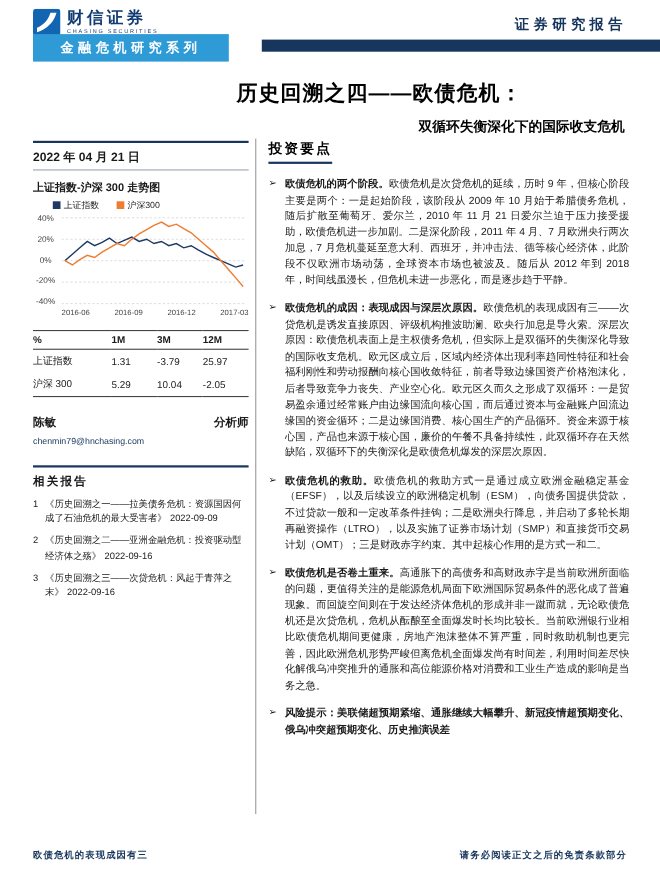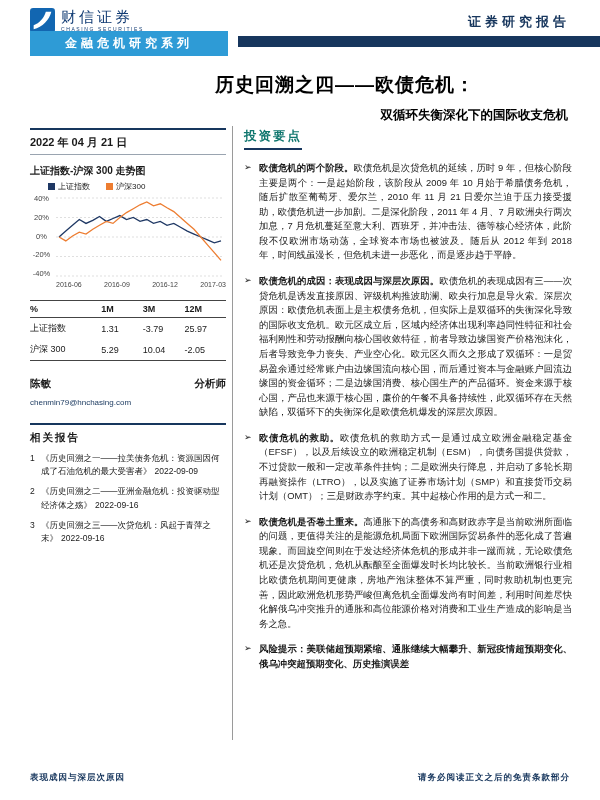--- a/index.html
+++ b/index.html
@@ -4,25 +4,25 @@
 <style>
   * { margin:0; padding:0; box-sizing:border-box; }
   html,body { background:#e8e8e8; }
   .page {
     position:relative; width:600px; height:800px; margin:0 auto; background:#fff;
     font-family:"Liberation Sans","DejaVu Sans",sans-serif; color:#1a1a1a; overflow:hidden;
   }
   
   .logo { position:absolute; left:30px; top:8px; display:flex; align-items:center; gap:6px; }
   .logo-icon { width:25px; height:25px; flex:0 0 auto; }
-  .logo-cn { font-size:15px; font-weight:normal; color:#123c74; letter-spacing:3px; line-height:1.1; }
+  .logo-cn { font-size:15px; font-weight:bold; color:#123c74; letter-spacing:3px; line-height:1.1; }
   .logo-en { font-size:5px; color:#123c74; letter-spacing:1.6px; }
   .report-type { position:absolute; right:30px; top:13px; font-size:13px; font-weight:bold; color:#17365d; letter-spacing:4px; }
   .header-bar { position:absolute; left:238px; right:0; top:36px; height:11px; background:#17365d; }
-  .series-banner { position:absolute; left:30px; top:31px; width:198px; height:25px; background:#2e9bd6; color:#fff;
+  .series-banner { position:absolute; left:30px; top:31px; width:178px; height:25px; background:#2e9bd6; color:#fff;
     font-size:12px; font-weight:bold; letter-spacing:4px; display:flex; align-items:center; justify-content:center; }
   .doc-title { position:absolute; left:130px; top:72px; width:430px; text-align:center; font-size:19px; font-weight:bold; color:#000; letter-spacing:1px; }
   .doc-subtitle { position:absolute; right:32px; top:107px; font-size:12.5px; font-weight:bold; color:#000; }
 
   
   .sidebar { position:absolute; left:30px; top:128px; width:196px; }
   .date { font-size:11px; font-weight:bold; border-top:2px solid #17365d; border-bottom:1px solid #9aa4b0; padding:5px 0 4px; }
   .chart-title { font-size:10px; font-weight:bold; margin:9px 0 3px; }
   .legend { display:flex; gap:16px; font-size:8px; margin:2px 0 3px 18px; align-items:center; }
   .legend-item { display:flex; align-items:center; gap:3px; }
@@ -42,21 +42,21 @@
   .analyst-row { display:flex; justify-content:space-between; margin-top:16px; font-size:10.5px; font-weight:bold; }
   .cert { font-size:8px; margin-top:7px; color:#222; }
   .email { font-size:8px; margin-top:4px; color:#17365d; text-decoration:none; display:inline-block; }
   .related-title { margin-top:14px; font-size:10.5px; font-weight:bold; border-top:2px solid #17365d; padding-top:6px; letter-spacing:2px; }
   .rel-item { display:flex; margin-top:7px; font-size:8.5px; line-height:1.55; }
   .rel-no { flex:0 0 11px; }
   .rel-date { margin-left:3px; }
 
   
   .main { position:absolute; left:232px; top:126px; width:340px; min-height:614px; border-left:1px solid #9a9a9a; padding-left:11px; }
-  .main-heading { display:inline-block; font-size:12.5px; font-weight:bold; color:#0f766e; letter-spacing:2px;
+  .main-heading { display:inline-block; font-size:12.5px; font-weight:bold; color:#000000; letter-spacing:2px;
     border-bottom:2px solid #17365d; padding-bottom:3px; margin-bottom:11px; }
   .bullet { position:relative; padding-left:15px; margin-bottom:11px; font-size:9.4px; line-height:1.55; text-align:justify; }
   .bullet .marker { position:absolute; left:0; top:0; font-size:9px; color:#111; }
   .bullet b { font-weight:bold; }
 
   
   .footer-left  { position:absolute; left:30px;  bottom:16px; font-size:8.5px; font-weight:bold; color:#17365d; letter-spacing:1px; }
   .footer-right { position:absolute; right:30px; bottom:16px; font-size:8.5px; font-weight:bold; color:#17365d; letter-spacing:1px; }
 </style>
 </head>
@@ -186,15 +186,15 @@
     <div class="bullet">
       <span class="marker">➢</span>
       <b>欧债危机是否卷土重来。</b><span>高通胀下的高债务和高财政赤字是当前欧洲所面临的问题，更值得关注的是能源危机局面下欧洲国际贸易条件的恶化成了普遍现象。而回旋空间则在于发达经济体危机的形成并非一蹴而就，无论欧债危机还是次贷危机，危机从酝酿至全面爆发时长均比较长。当前欧洲银行业相比欧债危机期间更健康，房地产泡沫整体不算严重，同时救助机制也更完善，因此欧洲危机形势严峻但离危机全面爆发尚有时间差，利用时间差尽快化解俄乌冲突推升的通胀和高位能源价格对消费和工业生产造成的影响是当务之急。</span>
     </div>
     <div class="bullet">
       <span class="marker">➢</span>
       <b>风险提示：美联储超预期紧缩、通胀继续大幅攀升、新冠疫情超预期变化、俄乌冲突超预期变化、历史推演误差</b><span></span>
     </div>
   </div>
 
-  <div class="footer-left">表现成因与深层次原因</div>
+  <div class="footer-left">欧债危机的表现成因有三</div>
   <div class="footer-right">请务必阅读正文之后的免责条款部分</div>
 </div>
 
 </body></html>

